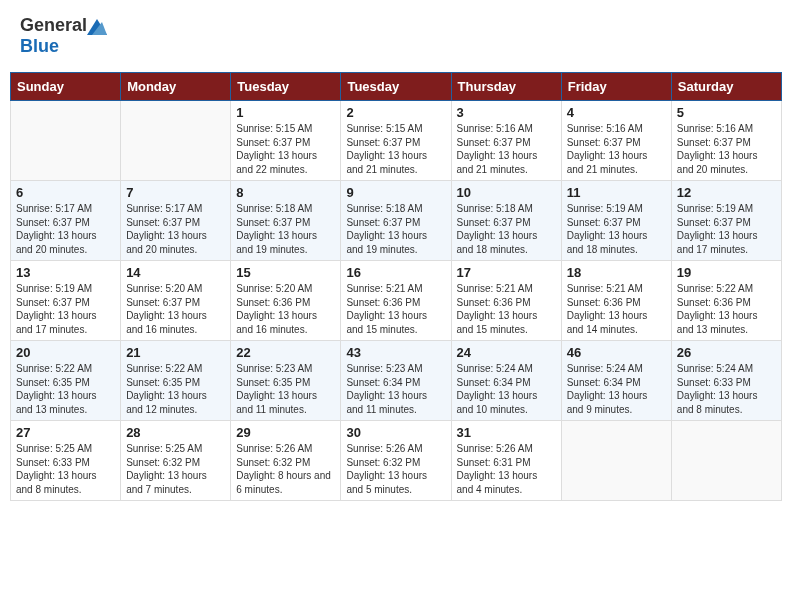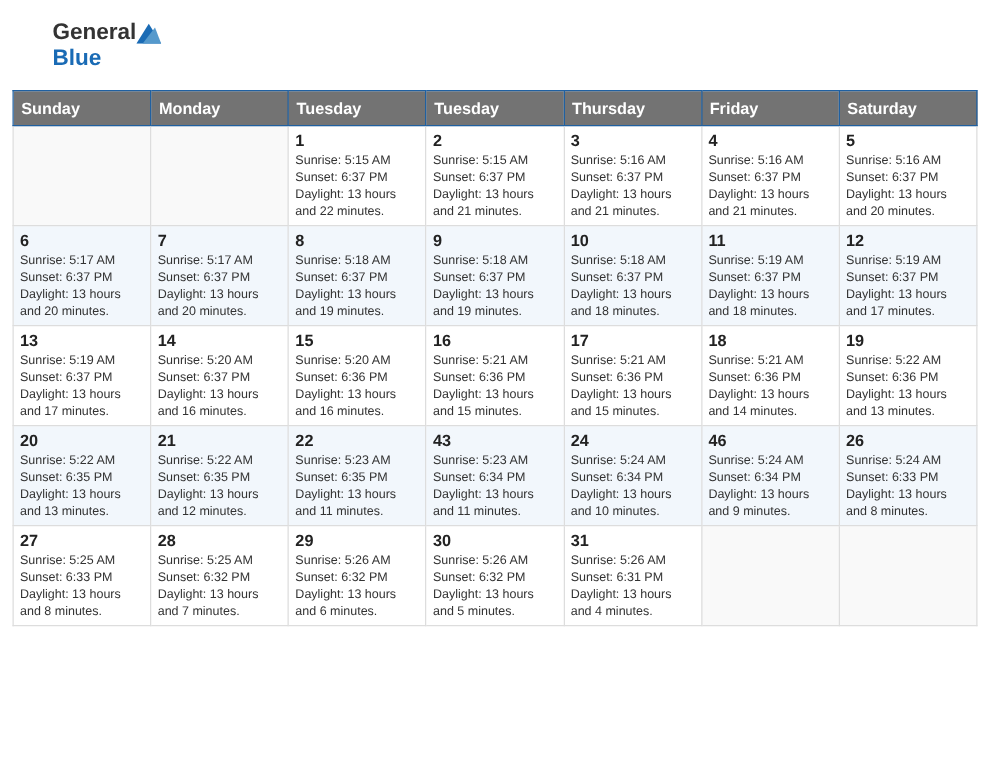--- a/index.html
+++ b/index.html
@@ -13,21 +13,20 @@
     .header {
       display: flex;
       justify-content: space-between;
       align-items: flex-start;
       margin-bottom: 10px;
       padding: 5px 10px;
     }
     .logo {
       display: flex;
       align-items: center;
-      margin-left: 22px;
     }
     .logo-text-general {
       font-size: 18px;
       font-weight: bold;
       color: #333;
     }
     .logo-text-blue {
       font-size: 18px;
       font-weight: bold;
       color: #1a6bb5;
@@ -43,21 +42,21 @@
     .title-location {
       font-size: 16px;
       color: #555;
     }
     .calendar {
       width: 100%;
       border-collapse: collapse;
       border: 1px solid #ccc;
     }
     .calendar th {
-      background-color: #737373;
+      background-color: #7f1d1d;
       color: #fff;
       text-align: left;
       padding: 6px 6px;
       font-size: 13px;
       font-weight: bold;
       border: 1px solid #2060a0;
     }
     .calendar td {
       vertical-align: top;
       padding: 4px 5px;
@@ -237,21 +236,21 @@
         <td>
           <div class="day-number">27</div>
           <div class="cell-content">Sunrise: 5:25 AM<br>Sunset: 6:33 PM<br><span>Daylight: 13 hours and 8 minutes.</span></div>
         </td>
         <td>
           <div class="day-number">28</div>
           <div class="cell-content">Sunrise: 5:25 AM<br>Sunset: 6:32 PM<br><span>Daylight: 13 hours and 7 minutes.</span></div>
         </td>
         <td>
           <div class="day-number">29</div>
-          <div class="cell-content">Sunrise: 5:26 AM<br>Sunset: 6:32 PM<br><span>Daylight: 13 hours and 6 minutes.</span></div>
+          <div class="cell-content">Sunrise: 5:26 AM<br>Sunset: 6:32 PM<br><span>Daylight: 8 hours and 6 minutes.</span></div>
         </td>
         <td>
           <div class="day-number">30</div>
           <div class="cell-content">Sunrise: 5:26 AM<br>Sunset: 6:32 PM<br><span>Daylight: 13 hours and 5 minutes.</span></div>
         </td>
         <td>
           <div class="day-number">31</div>
           <div class="cell-content">Sunrise: 5:26 AM<br>Sunset: 6:31 PM<br><span>Daylight: 13 hours and 4 minutes.</span></div>
         </td>
         <td class="empty"></td>

